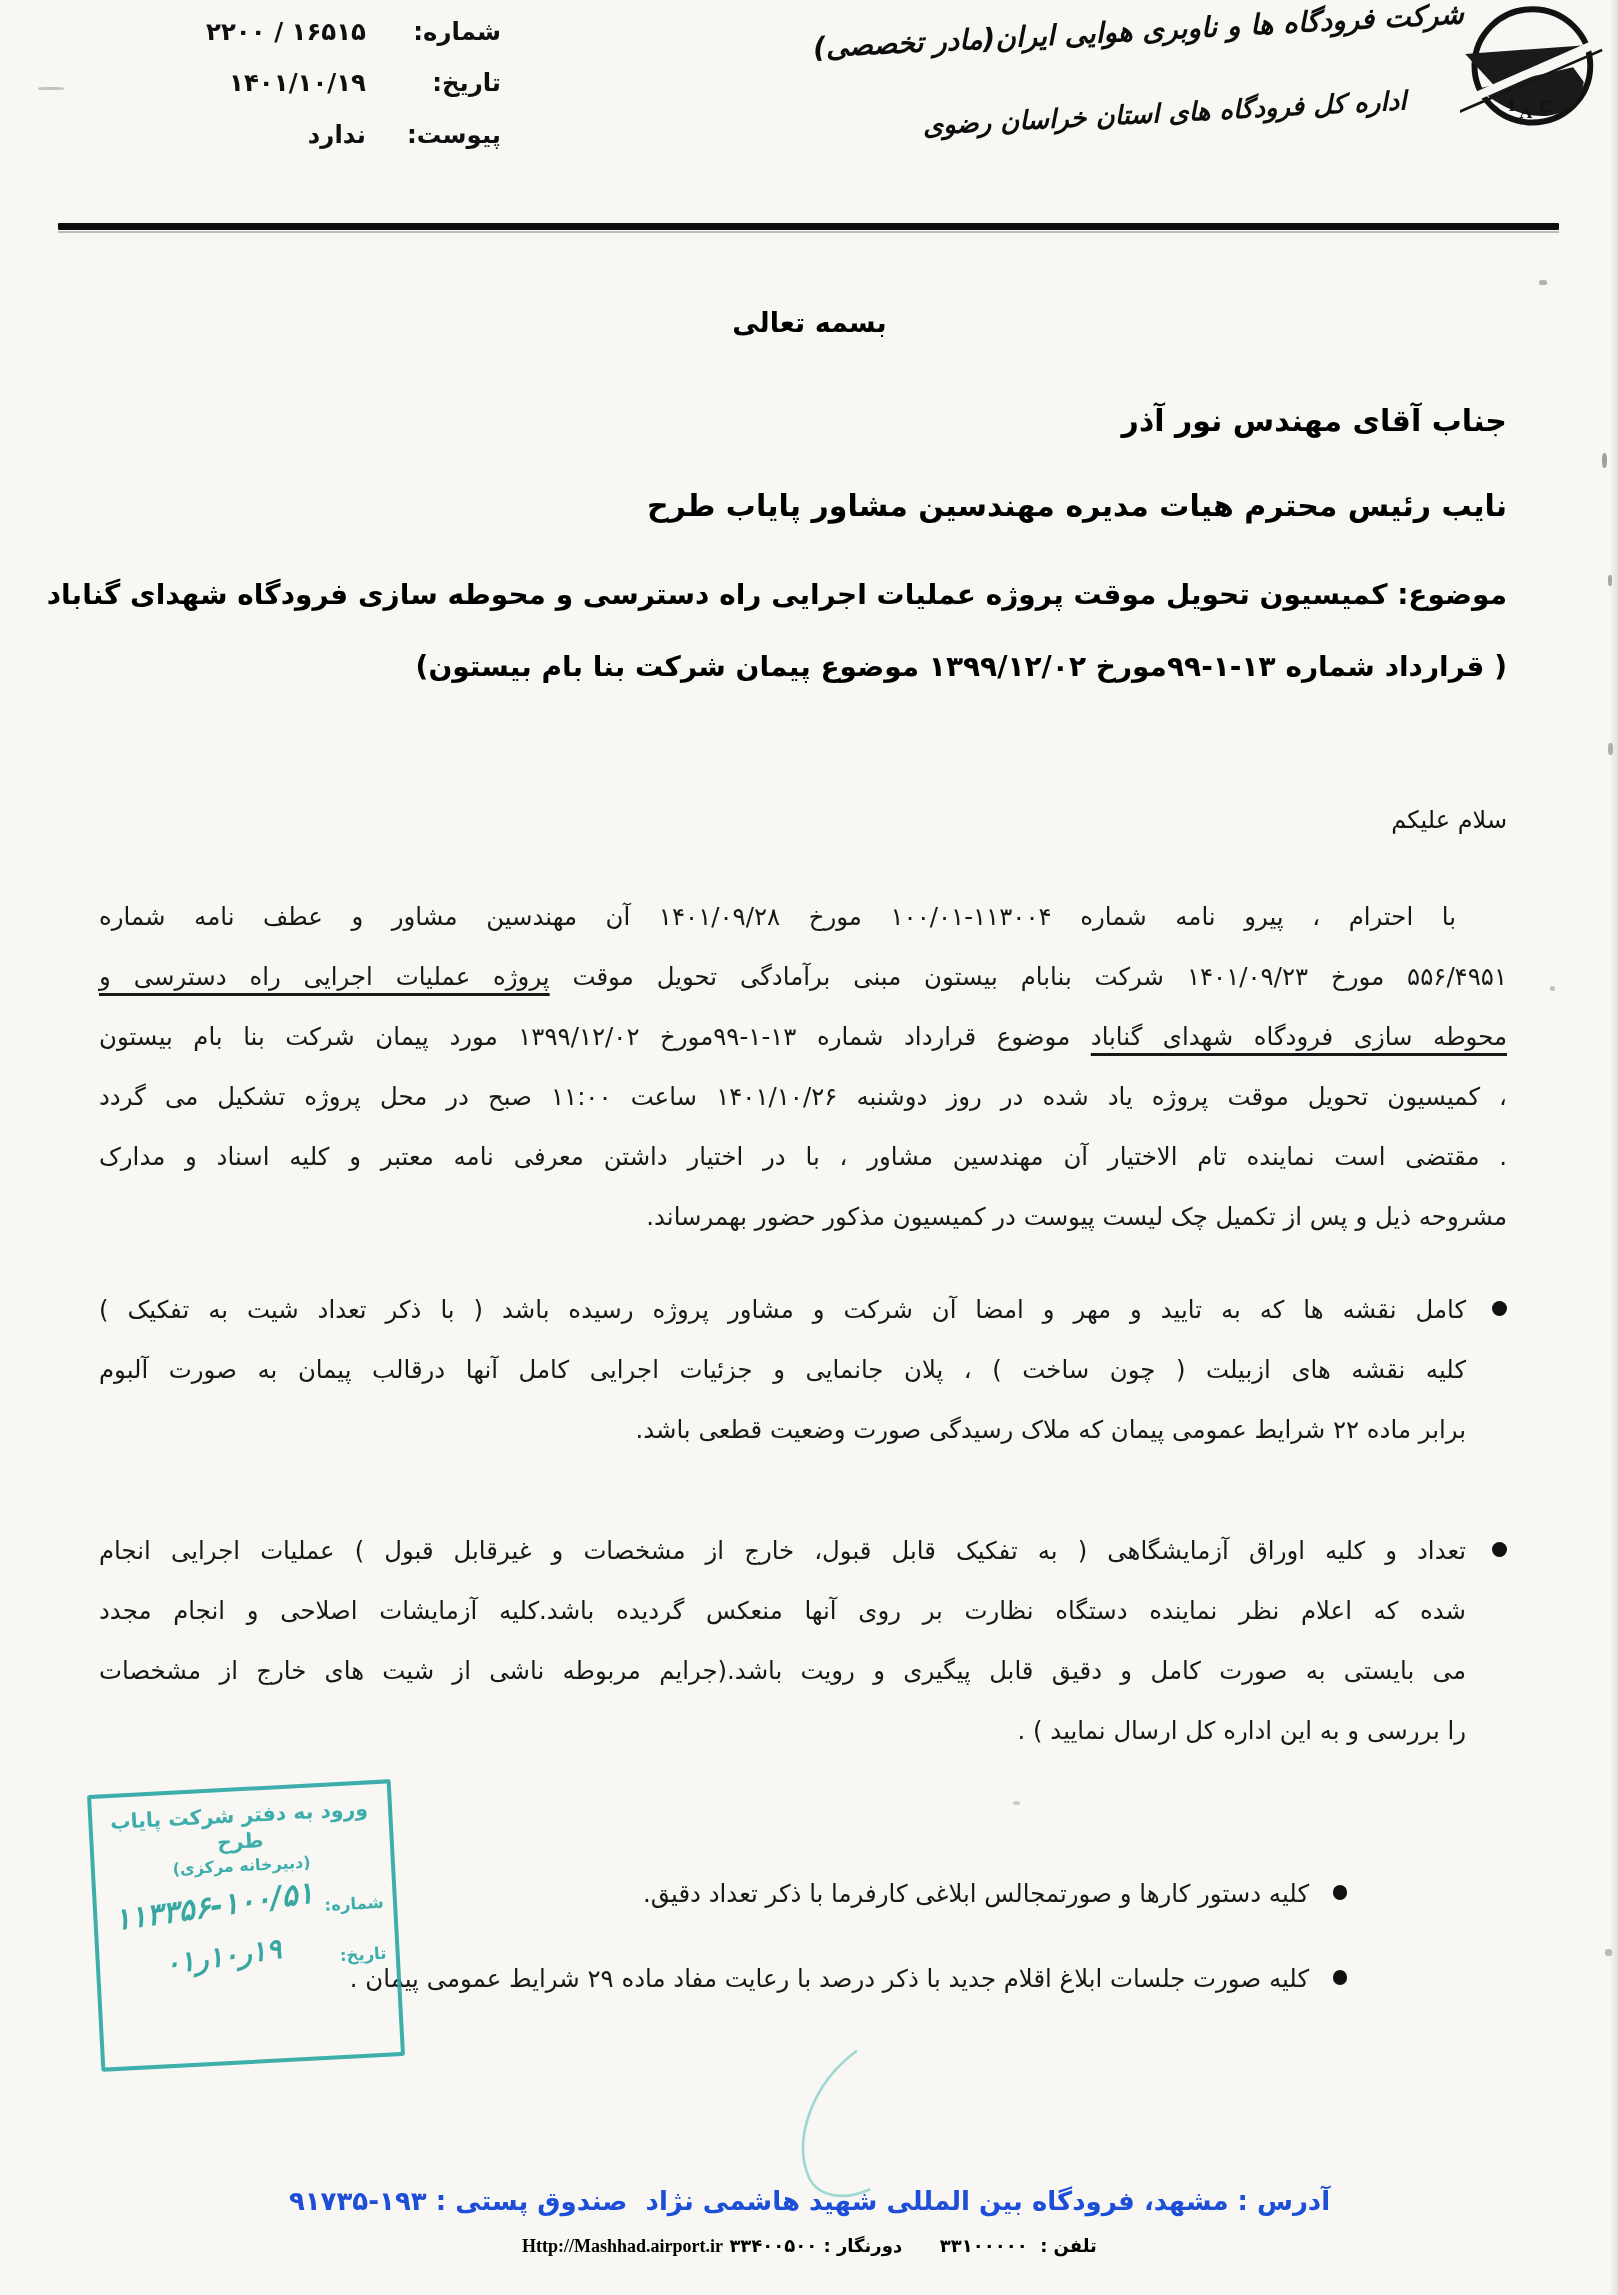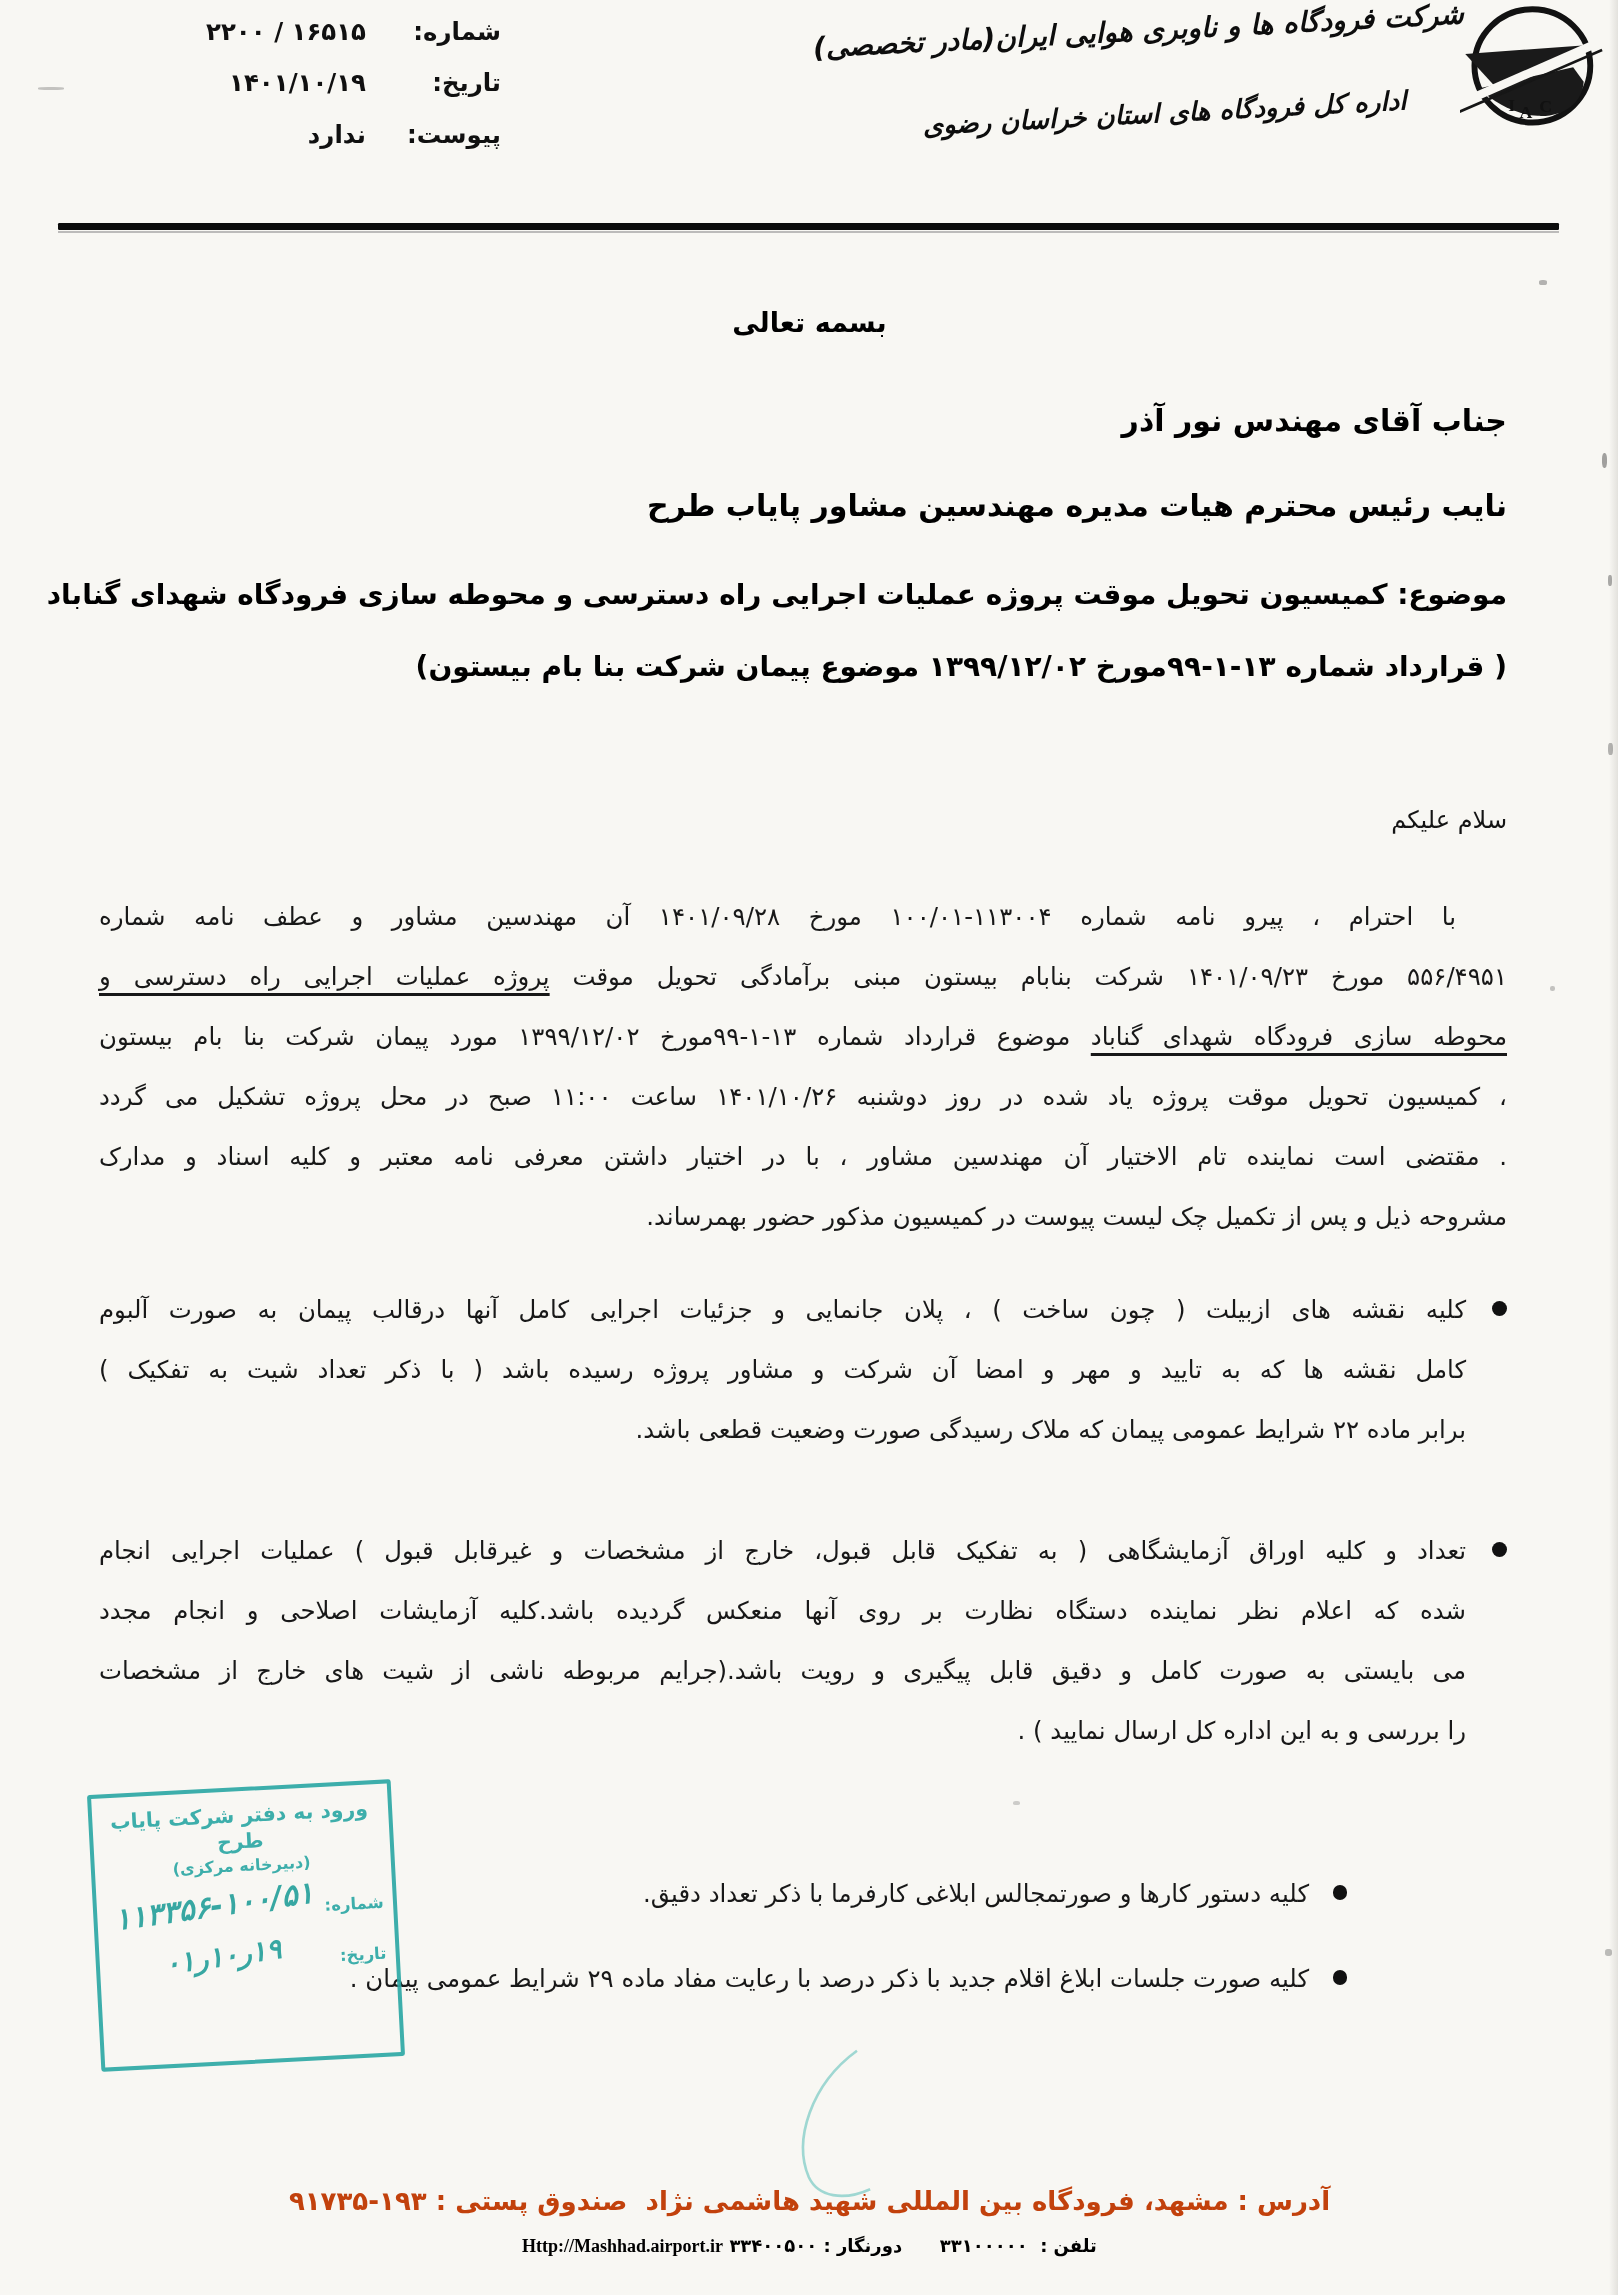--- a/index.html
+++ b/index.html
@@ -57,21 +57,21 @@
     opacity:.92;
   }
   .stamp-title{font-size:20.4px;font-weight:700;text-align:center;line-height:26px;}
   .stamp-sub{font-size:16px;font-weight:700;text-align:center;margin-top:2.6px;}
   .stamp-row{display:flex;align-items:center;margin-top:17px;direction:rtl;}
   .stamp-label{font-size:16.5px;font-weight:700;flex:0 0 auto;}
   .stamp-hand{font-size:30px;font-weight:700;font-style:italic;letter-spacing:1.3px;transform:rotate(-5deg) translateY(-5.3px);flex:1 1 auto;text-align:center;color:#27a19c;}
   .hand-date{font-size:28px;}
   
   .sig{left:735px;top:2048px;width:178px;height:165px;}
-  .footer1{top:2186px;left:0;right:0;text-align:center;font-size:26px;font-weight:700;color:#c2410c;white-space:pre;}
+  .footer1{top:2186px;left:0;right:0;text-align:center;font-size:26px;font-weight:700;color:#1d4ed8;white-space:pre;}
   .footer2{top:2235px;left:0;right:0;text-align:center;font-size:18px;font-weight:700;color:#000;white-space:pre;}
   .url{font-family:"Liberation Serif",serif;font-weight:700;}
   
   .edge-shade{top:0;bottom:0;right:0;width:10.5px;background:linear-gradient(to left,#c9c7c2,rgba(201,199,194,0));opacity:.5;}
   .speck{position:absolute;background:#4a4a4a;border-radius:40%;}
 </style>
 </head>
 <body>
 
 <div class="page" lang="fa" dir="rtl">
@@ -113,22 +113,22 @@
     <div class="bline jline indent1">با احترام ، پیرو نامه شماره ۱۱۳۰۰۴-۱۰۰/۰۱ مورخ ۱۴۰۱/۰۹/۲۸ آن مهندسین مشاور و عطف نامه شماره</div>
     <div class="bline jline"><span>۵۵۶/۴۹۵۱ مورخ ۱۴۰۱/۰۹/۲۳ شرکت بنابام بیستون مبنی برآمادگی تحویل موقت </span><span class="ul">پروژه عملیات اجرایی راه دسترسی و</span></div>
     <div class="bline jline"><span class="ul">محوطه سازی فرودگاه شهدای گناباد</span><span> موضوع قرارداد شماره ۱۳-۱-۹۹مورخ ۱۳۹۹/۱۲/۰۲ مورد پیمان شرکت بنا بام بیستون</span></div>
     <div class="bline jline">، کمیسیون تحویل موقت پروژه یاد شده در روز دوشنبه ۱۴۰۱/۱۰/۲۶ ساعت ۱۱:۰۰ صبح در محل پروژه تشکیل می گردد</div>
     <div class="bline jline">. مقتضی است نماینده تام الاختیار آن مهندسین مشاور ، با در اختیار داشتن معرفی نامه معتبر و کلیه اسناد و مدارک</div>
     <div class="bline rline">مشروحه ذیل و پس از تکمیل چک لیست پیوست در کمیسیون مذکور حضور بهمرساند.</div>
   </div>
 
   <div class="abs bullet b1">
     <span class="dot"></span>
+    <div class="bline jline">کامل نقشه ها که به تایید و مهر و امضا آن شرکت و مشاور پروژه رسیده باشد ( با ذکر تعداد شیت به تفکیک )</div>
     <div class="bline jline">کلیه نقشه های ازبیلت ( چون ساخت ) ، پلان جانمایی و جزئیات اجرایی کامل آنها درقالب پیمان به صورت آلبوم</div>
-    <div class="bline jline">کامل نقشه ها که به تایید و مهر و امضا آن شرکت و مشاور پروژه رسیده باشد ( با ذکر تعداد شیت به تفکیک )</div>
     <div class="bline rline">برابر ماده ۲۲ شرایط عمومی پیمان که ملاک رسیدگی صورت وضعیت قطعی باشد.</div>
   </div>
 
   <div class="abs bullet-sm b3">
     <span class="dot"></span>
     <div class="smline">کلیه دستور کارها و صورتمجالس ابلاغی کارفرما با ذکر تعداد دقیق.</div>
   </div>
 
   <div class="abs bullet b2">
     <span class="dot"></span>

